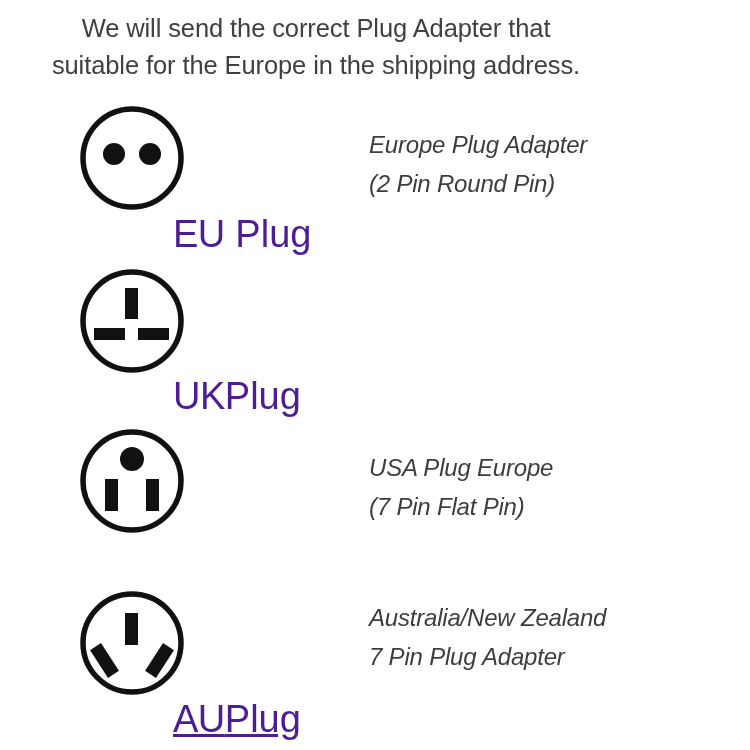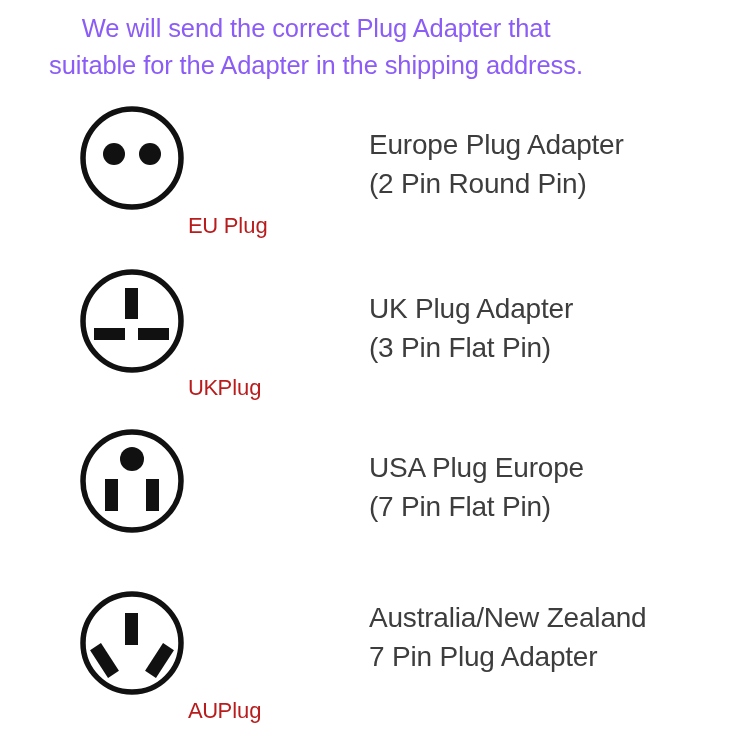--- a/index.html
+++ b/index.html
@@ -16,21 +16,21 @@
     position: relative;
   }
 
   
   #header {
     position: absolute;
     left: 0;
     top: 10px;
     width: 632px;
     text-align: center;
-    color: #8b5cf6;
+    color: #404040;
     font-size: 25.5px;
     font-weight: 400;
     line-height: 37px;
     letter-spacing: -0.1px;
   }
   #header .hline {
     display: block;
     white-space: nowrap;
   }
 
@@ -51,57 +51,58 @@
     left: 78px;
     top: 4px;
     width: 108px;
     height: 108px;
   }
   .socket-wrap svg { display: block; }
 
   
   .plug-caption {
     position: absolute;
-    left: 188px;
+    left: 173px;
     width: 180px;
-    font-size: 22px;
-    color: #b91c1c;
+    font-size: 38px;
+    color: #4c1d95;
     font-weight: 400;
     letter-spacing: 0px;
     white-space: nowrap;
   }
   #row-0 .plug-caption { top: 113px; }
   #row-1 .plug-caption { top: 112px; }
   #row-2 .plug-caption { top: 113px; }
-  #row-3 .plug-caption { top: 113px; }
+  #row-3 .plug-caption { top: 113px; text-decoration: underline; }
   .plug-caption .abbr { letter-spacing: -0.5px; }
 
   
   .desc {
     position: absolute;
     left: 369px;
     width: 381px;
     color: #3d3d3d;
-    font-size: 28px;
+    font-size: 24px;
     line-height: 39px;
     font-weight: 400;
     letter-spacing: -0.2px;
+    font-style: italic;
   }
   #row-0 .desc { top: 25px; }
   #row-1 .desc { top: 26px; }
   #row-2 .desc { top: 25px; }
   #row-3 .desc { top: 13px; }
   .desc .dline { display: block; white-space: nowrap; }
 </style>
 </head>
 <body>
 
 <div id="header">
   <span class="hline">We will send the correct Plug Adapter that</span>
-  <span class="hline">suitable for the Adapter in the shipping address.</span>
+  <span class="hline">suitable for the Europe in the shipping address.</span>
 </div>
 
 <div class="row" id="row-0">
   <div class="socket-wrap">
     <svg width="108" height="108" viewBox="0 0 108 108" xmlns="http://www.w3.org/2000/svg">
       <circle cx="54" cy="54" r="49" fill="none" stroke="#111111" stroke-width="5.5"></circle>
       <circle cx="36" cy="50" r="11" fill="#111111"></circle>
       <circle cx="72" cy="50" r="11" fill="#111111"></circle>
     </svg>
   </div>
@@ -118,24 +119,20 @@
   <div class="socket-wrap">
     <svg width="108" height="108" viewBox="0 0 108 108" xmlns="http://www.w3.org/2000/svg">
       <circle cx="54" cy="54" r="49" fill="none" stroke="#111111" stroke-width="5.5"></circle>
       <rect x="47" y="21" width="13" height="31" fill="#111111"></rect>
       <rect x="16" y="61" width="31" height="12" fill="#111111"></rect>
       <rect x="60" y="61" width="31" height="12" fill="#111111"></rect>
     </svg>
   </div>
   <div class="plug-caption">
     <span class="abbr">UK</span><span>Plug</span>
-  </div>
-  <div class="desc">
-    <span class="dline">UK Plug Adapter</span>
-    <span class="dline">(3 Pin Flat Pin)</span>
   </div>
 </div>
 
 <div class="row" id="row-2">
   <div class="socket-wrap">
     <svg width="108" height="108" viewBox="0 0 108 108" xmlns="http://www.w3.org/2000/svg">
       <circle cx="54" cy="54" r="49" fill="none" stroke="#111111" stroke-width="5.5"></circle>
       <circle cx="54" cy="32" r="12" fill="#111111"></circle>
       <rect x="27" y="52" width="13" height="32" fill="#111111"></rect>
       <rect x="68" y="52" width="13" height="32" fill="#111111"></rect>

